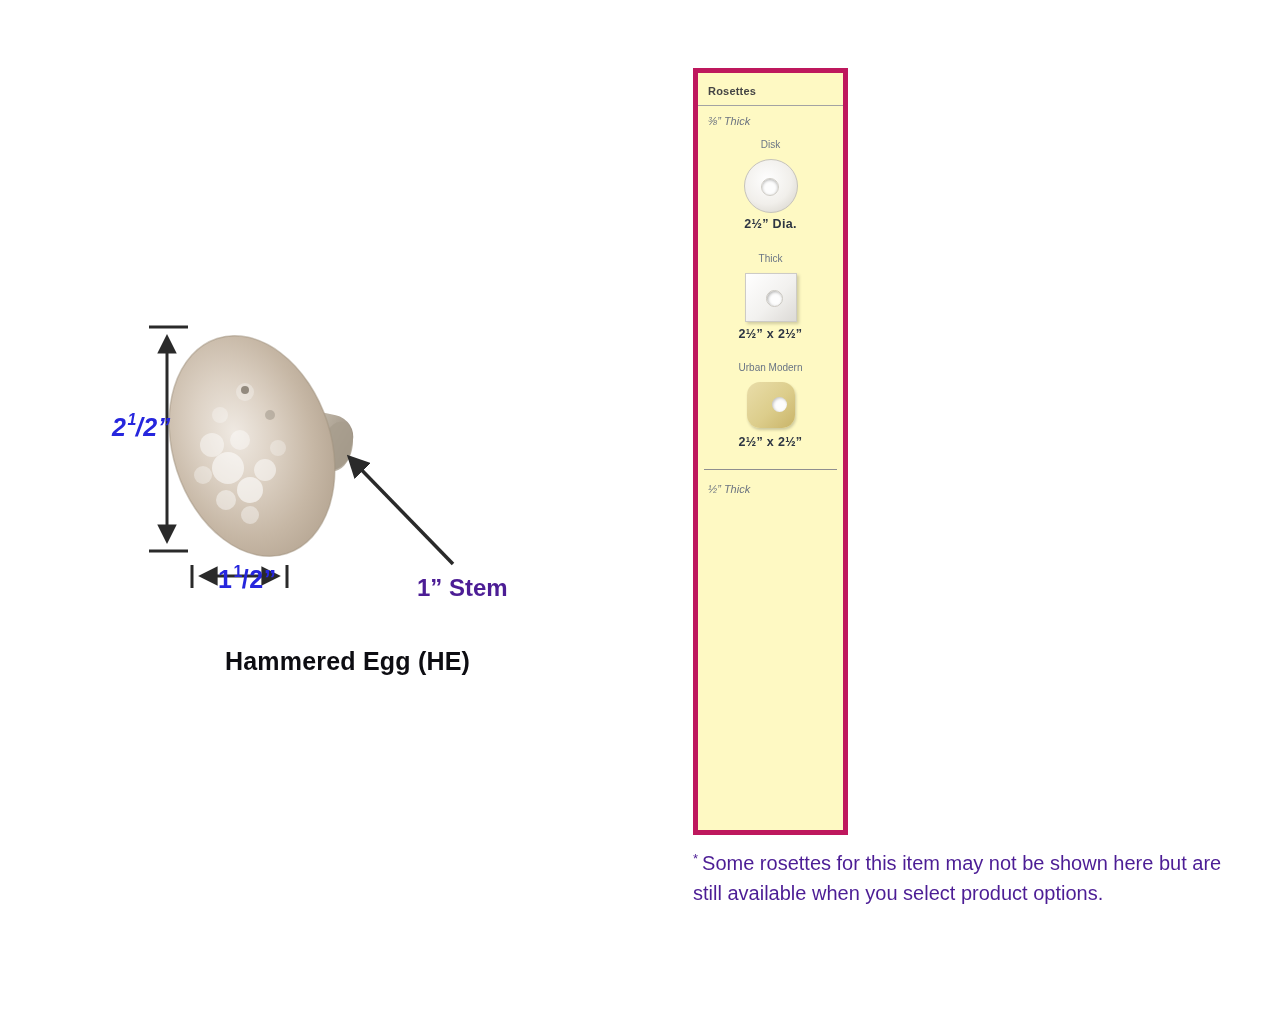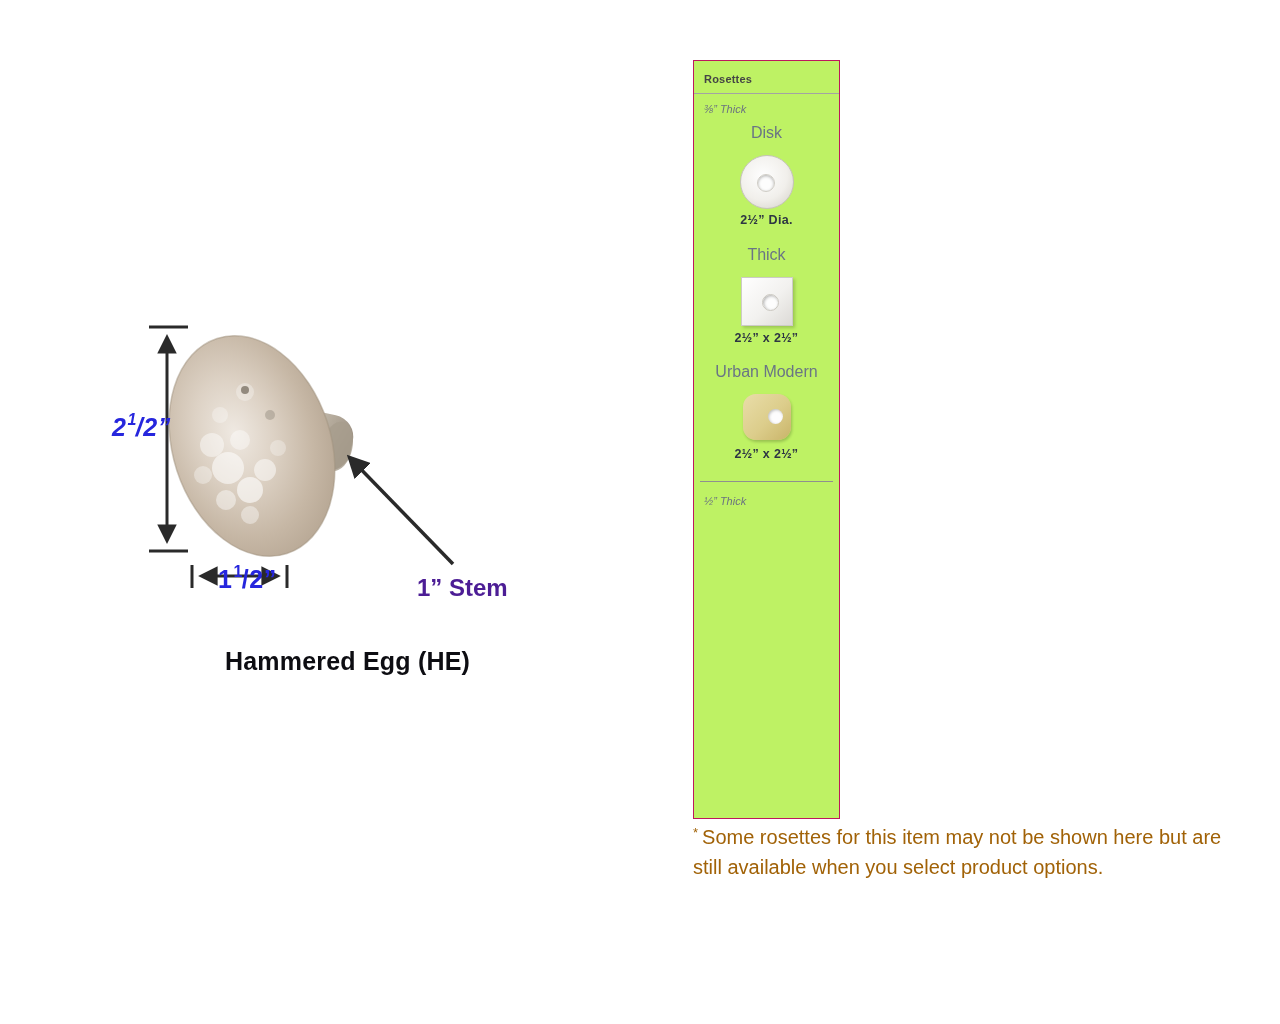--- a/index.html
+++ b/index.html
@@ -7,26 +7,26 @@
   .abs{position:absolute;}
 
   
   #figure-svg{left:100px;top:300px;width:420px;height:340px;}
   .dim-label{color:#2626dd;font-weight:bold;font-size:25px;letter-spacing:.5px;}
   .dim-label sup{font-size:16px;position:relative;top:-2px;left:1px;}
   .stem-label{color:#4c1d95;font-weight:bold;font-size:24px;}
   .figure-caption{color:#0d0d12;font-weight:bold;font-size:25px;letter-spacing:.2px;}
 
   
-  .rosettes-panel{left:693px;top:60px;width:145px;height:757px;border:1px solid #be185d;background:#bef264;}
+  .rosettes-panel{left:693px;top:68px;width:145px;height:757px;border:5px solid #be185d;background:#fef9c3;}
   .panel-header{padding:8px 10px 6px 10px;border-bottom:1px solid #a3a3a3;}
   .panel-title{font-size:11px;font-weight:bold;color:#454545;letter-spacing:.2px;}
   .thick-label{font-size:11px;font-style:italic;color:#6b7380;margin:9px 0 0 10px;}
   .rosette-item{text-align:center;}
-  .rosette-name{font-size:16px;color:#6a7585;line-height:12px;margin:16px auto;}
+  .rosette-name{font-size:10px;color:#6a7585;line-height:12px;margin:8px auto;}
   .rosette-size{font-size:12.5px;font-weight:bold;color:#2e3643;letter-spacing:.3px;}
   .rosette-img{margin:0 auto;position:relative;}
   .hole{position:absolute;border-radius:50%;background:#fdfdfd;}
 
   .img-disk{width:52px;height:52px;border-radius:50%;
     background:radial-gradient(circle at 42% 38%,#fefefe 0%,#f1efeb 55%,#dedbd4 82%,#ccc9c1 100%);
     border:1px solid #c6c3bb;}
   .img-disk .hole{width:16px;height:16px;left:16px;top:18px;border:1px solid #cfccc5;box-shadow:inset 0 1px 3px rgba(0,0,0,.3);}
 
   .img-modrect{width:40px;height:62px;
@@ -51,21 +51,21 @@
 
   .img-neos{width:44px;height:60px;border-radius:5px;
     background:linear-gradient(120deg,#51443c 0%,#362b25 38%,#251d18 100%);
     box-shadow:2px 2px 3px rgba(0,0,0,.3);
     clip-path:polygon(5% 2%,95% 0%,100% 96%,2% 100%);}
   .img-neos .hole{width:14px;height:14px;left:16px;top:21px;box-shadow:inset 0 1px 2px rgba(0,0,0,.4);}
 
   .section-divider{border:0;border-top:1px solid #8f8f8f;margin:20px 6px 0 6px;}
 
   
-  .footnote{left:693px;top:818px;width:548px;font-size:20px;line-height:29.5px;color:#a16207;}
+  .footnote{left:693px;top:844px;width:548px;font-size:20px;line-height:29.5px;color:#4c1d95;}
   .footnote .ast{font-size:13px;vertical-align:7px;margin-right:4px;}
 </style>
 </head>
 <body>
 
 <svg id="figure-svg" class="abs" viewBox="0 0 420 340" xmlns="http://www.w3.org/2000/svg">
   <defs>
     <radialGradient id="eggGrad" cx="42%" cy="42%" r="68%">
       <stop offset="0%" stop-color="#efe9e2"></stop>
       <stop offset="35%" stop-color="#ddd2c5"></stop>

